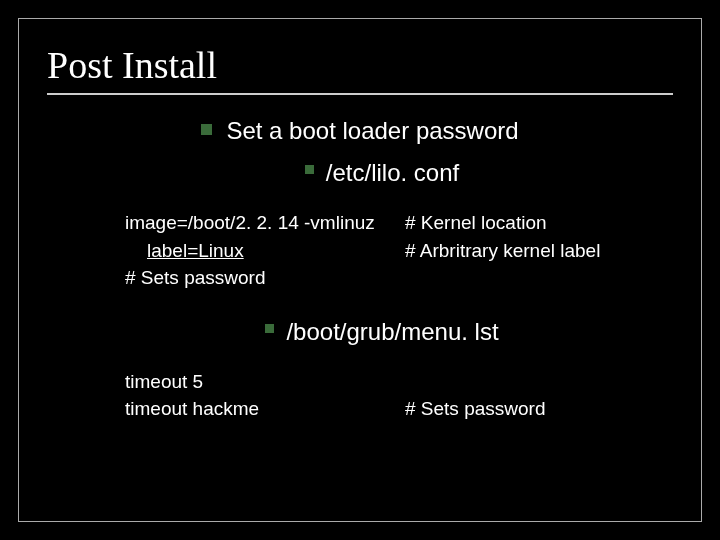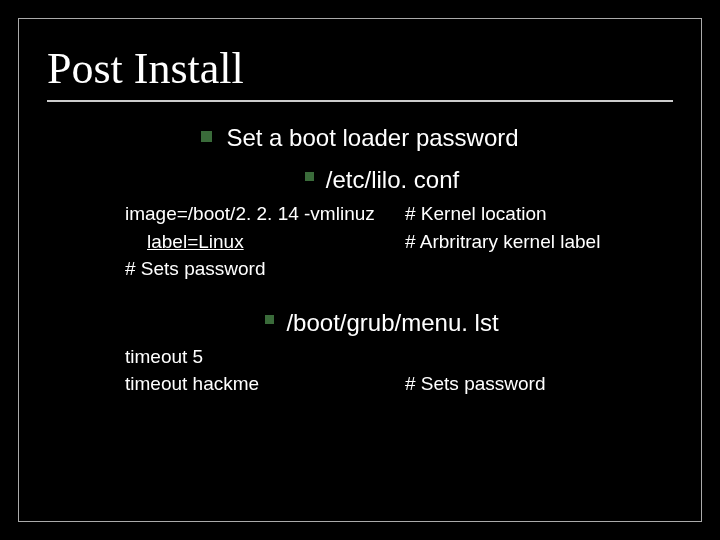--- a/index.html
+++ b/index.html
@@ -13,21 +13,21 @@
   }
   .frame {
     border: 1px solid #aaa;
     width: 684px;
     height: 504px;
     position: relative;
     padding: 24px 28px 20px 28px;
   }
   .title {
     font-family: "Times New Roman", Times, serif;
-    font-size: 44px;
+    font-size: 38px;
     font-weight: 400;
     color: #fff;
     margin-bottom: 6px;
   }
   .rule {
     border: none;
     border-top: 2px solid #ccc;
     margin-bottom: 22px;
     width: 100%;
   }
@@ -48,21 +48,21 @@
     color: #fff;
   }
   .lvl2-block { margin-left: 44px; margin-top: 14px; }
   .lvl2 {
     font-size: 24px;
     margin-left: 12px;
     color: #fff;
   }
   .code-block {
     margin-left: 34px;
-    margin-top: 6px;
+    margin-top: 22px;
     font-size: 19px;
     line-height: 1.45;
   }
   .code-line { display: flex; }
   .code-left { width: 280px; flex: 0 0 auto; white-space: pre; }
   .code-right { white-space: pre; }
   .indent1 { padding-left: 0px; }
   .indent2 { padding-left: 22px; text-decoration: underline; }
   .sec2 { margin-top: 26px; }
 </style>

